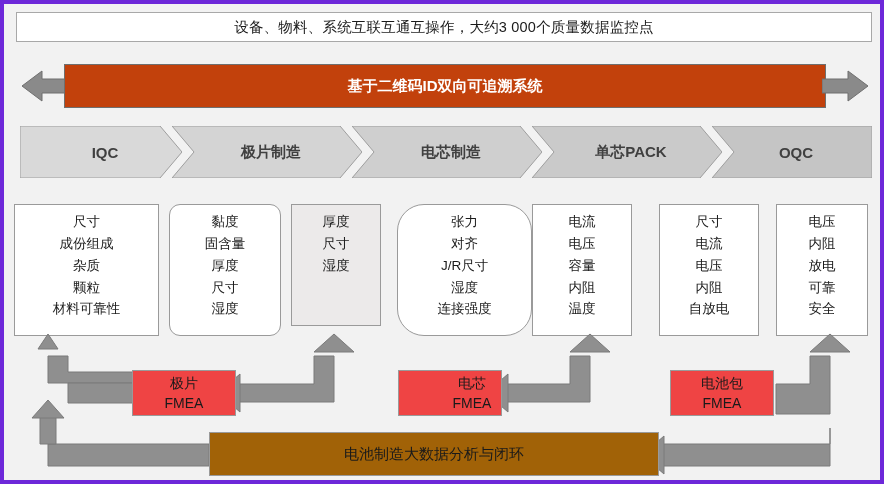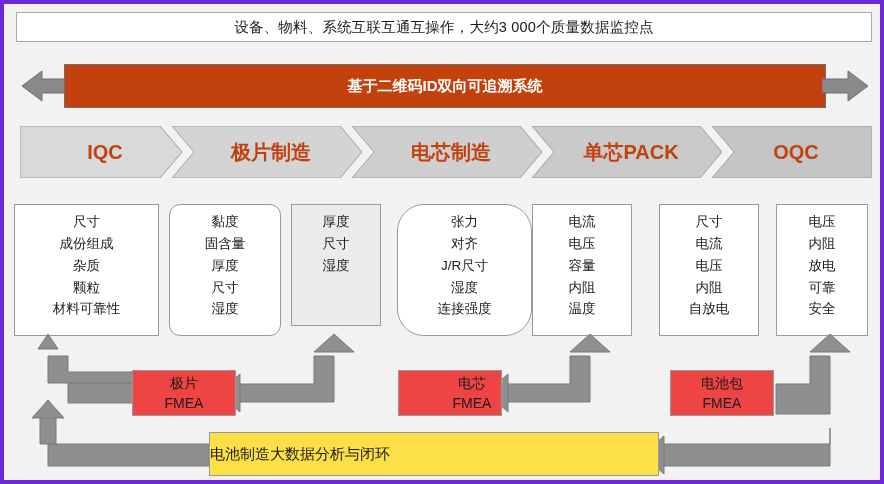--- a/index.html
+++ b/index.html
@@ -86,23 +86,23 @@
     top: 0;
     height: 52px;
     display: flex;
     align-items: center;
     justify-content: center;
   }
   .chev svg { position: absolute; left: 0; top: 0; }
   .chev span {
     position: relative;
     z-index: 2;
-    font-size: 20px;
+    font-size: 15px;
     font-weight: bold;
-    color: #c2410c;
+    color: #404040;
     padding-left: 8px;
   }
 
   
   .boxes {
     position: absolute;
     left: 10px;
     top: 200px;
     width: 864px;
     height: 140px;
@@ -141,24 +141,25 @@
     line-height: 1.45;
   }
 
   
   .bottom-bar {
     position: absolute;
     left: 205px;
     top: 428px;
     width: 450px;
     height: 44px;
-    background: #fde047;
+    background: #a16207;
     border: 1px solid #9a9a9a;
     display: flex;
     align-items: center;
+    justify-content: center;
     font-size: 15px;
     box-sizing: border-box;
   }
 
   
   .arrows {
     position: absolute;
     left: 0;
     top: 0;
     width: 884px;

